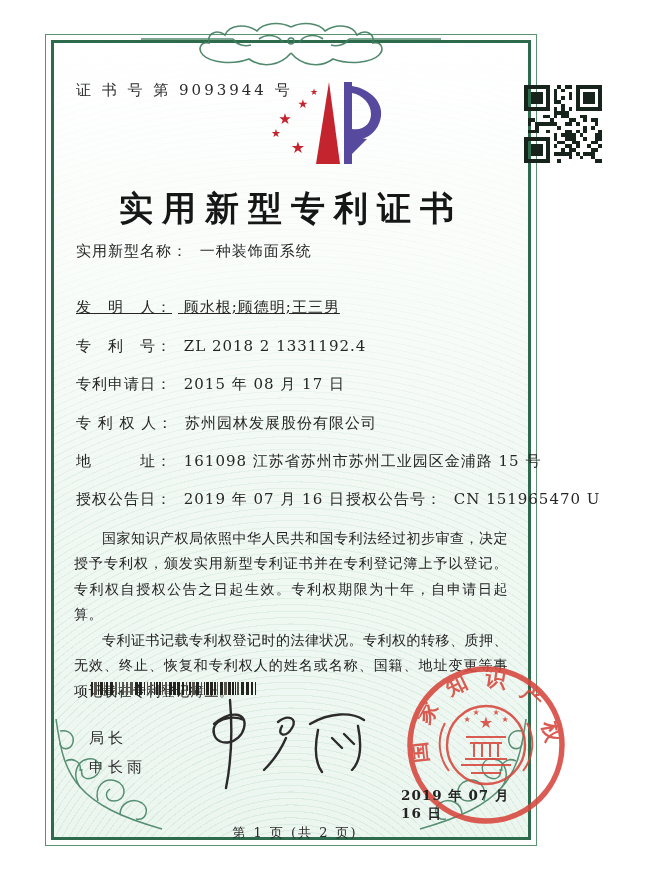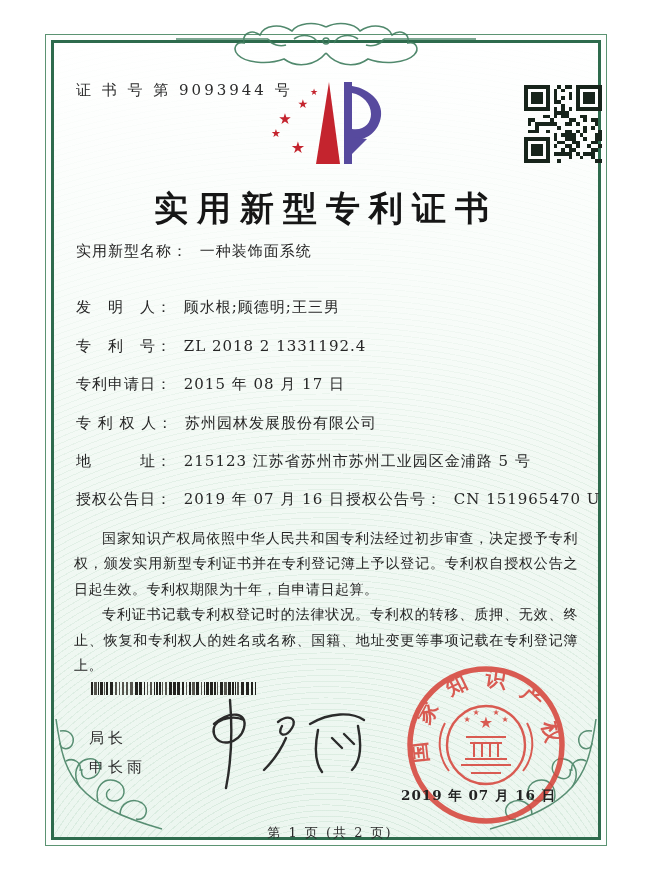--- a/index.html
+++ b/index.html
@@ -4,21 +4,21 @@
 <style>
   html,body{margin:0;padding:0;}
   body{
     width:650px;height:872px;position:relative;overflow:hidden;
     background:#ffffff;
     font-family:"DejaVu Serif","Liberation Serif",serif;
     color:#222;
   }
   
   .cert{
-    position:absolute;left:45px;top:34px;width:562px;height:812px;
+    position:absolute;left:45px;top:34px;width:492px;height:812px;
     box-sizing:border-box;
     border:1px solid #5b9372;
     background:#fdfefd;
   }
   .cert-inner{
     position:absolute;inset:5px;
     border:3px solid #2e6b4d;
     background:
       linear-gradient(180deg, rgba(255,255,255,.96) 0%, rgba(248,252,249,.85) 30%,
                       rgba(234,245,237,.6) 55%, rgba(219,238,226,.5) 100%),
@@ -284,39 +284,39 @@
         <rect x="19" y="20" width="1" height="1" fill="#17241b"></rect>
         <rect x="20" y="20" width="1" height="1" fill="#17241b"></rect>
       </svg>
 
     <div class="abs title">实用新型专利证书</div>
 
     <div class="abs row" style="top:199px;">
       <span class="lbl">实用新型名称：</span>
       <span>一种装饰面系统</span>
     </div>
-    <div class="abs row" style="top:255px;">
+    <div class="abs row" style="top:255px;text-decoration:underline;">
       <span class="lbl">发　明　人：</span>
       <span>顾水根;顾德明;王三男</span>
     </div>
     <div class="abs row" style="top:294px;">
       <span class="lbl">专　利　号：</span>
       <span>ZL 2018 2 1331192.4</span>
     </div>
     <div class="abs row" style="top:332px;">
       <span class="lbl">专利申请日：</span>
       <span>2015 年 08 月 17 日</span>
     </div>
     <div class="abs row" style="top:371px;">
       <span class="lbl">专 利 权 人：</span>
       <span>苏州园林发展股份有限公司</span>
     </div>
     <div class="abs row" style="top:409px;">
       <span class="lbl">地　　　址：</span>
-      <span>215123 江苏省苏州市苏州工业园区金浦路 5 号</span>
+      <span>161098 江苏省苏州市苏州工业园区金浦路 15 号</span>
     </div>
     <div class="abs row" style="top:447px;">
       <span class="lbl">授权公告日：</span>
       <span>2019 年 07 月 16 日</span>
     </div>
     <div class="abs row" style="top:447px;left:292px;">
       <span class="lbl">授权公告号：</span>
       <span>CN 151965470 U</span>
     </div>
 

